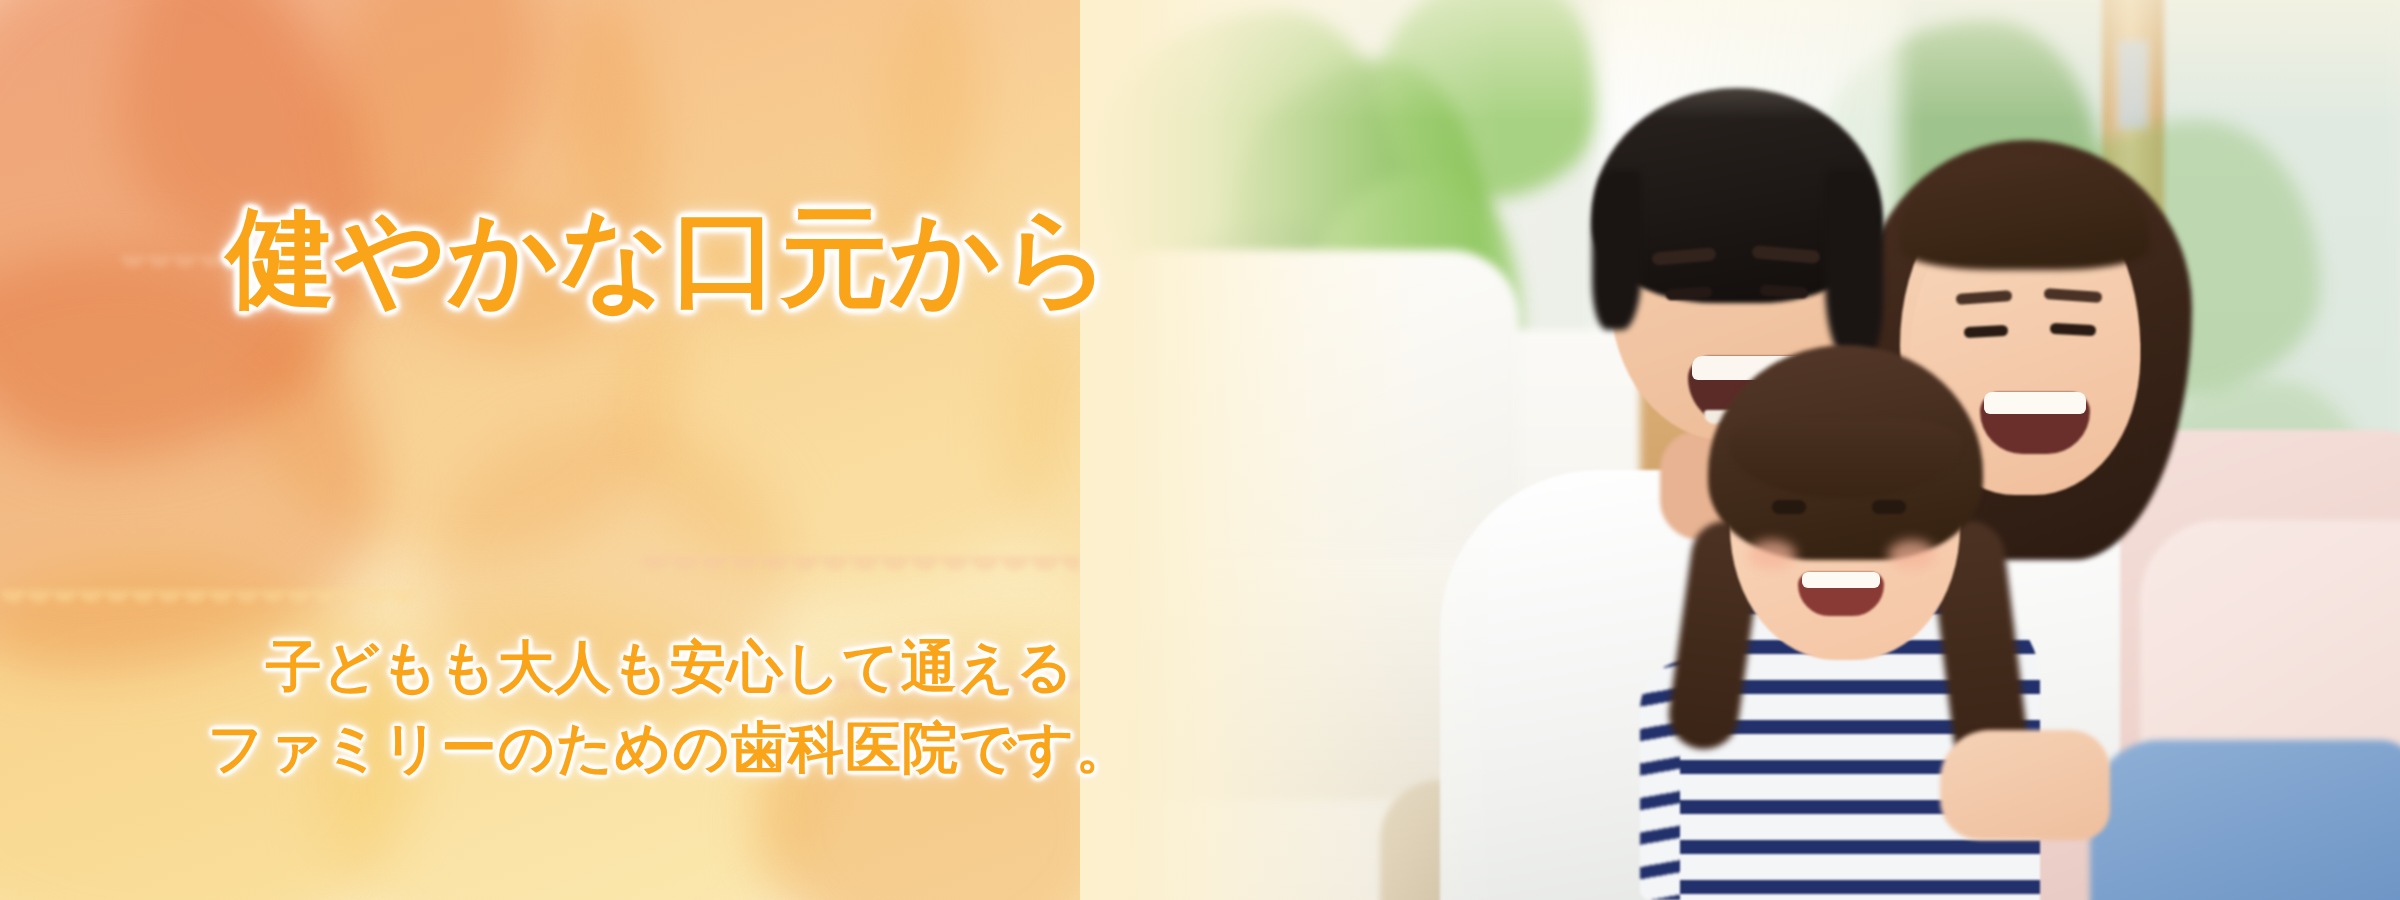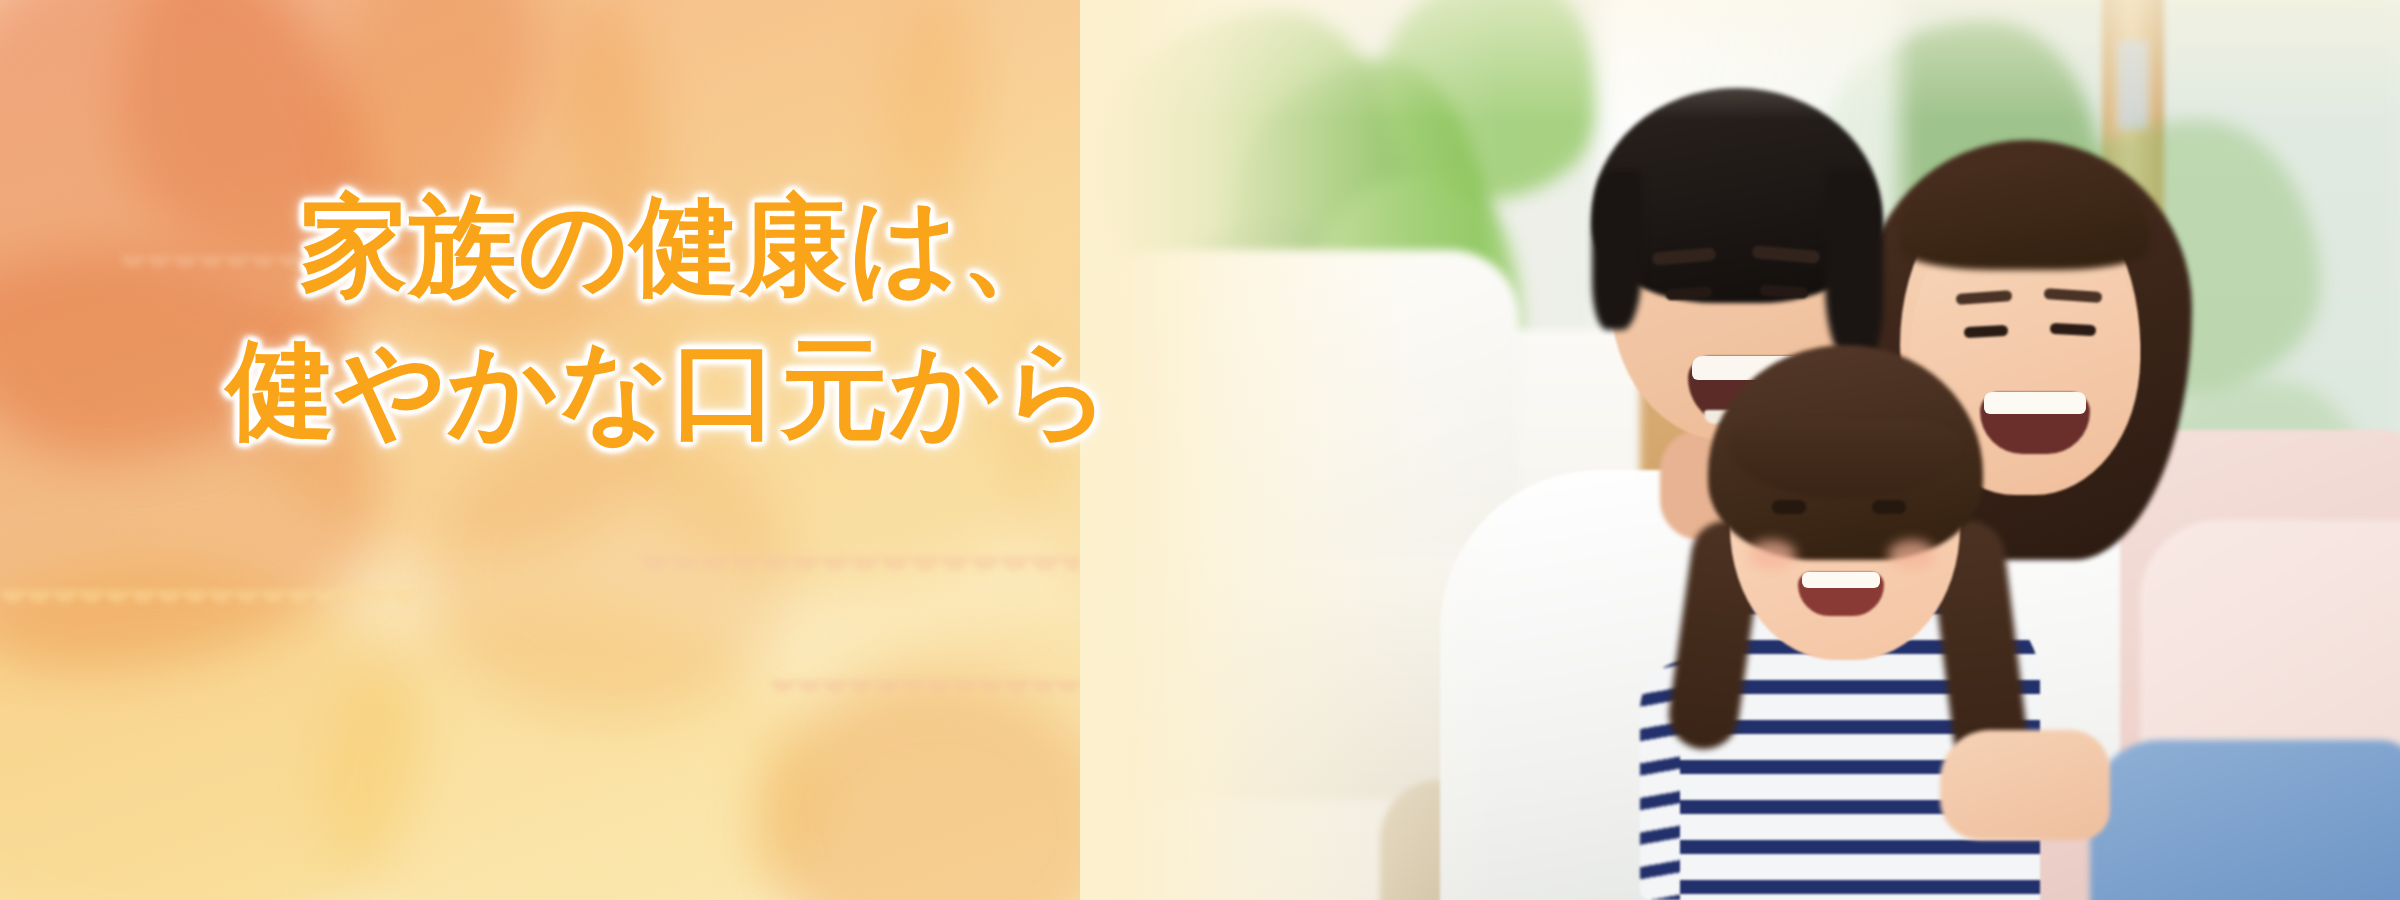--- a/index.html
+++ b/index.html
@@ -514,18 +514,21 @@
       <div class="girl-teeth"></div>
       <div class="mom-hand"></div>
     </div>
 
     <div class="photo-fade-top"></div>
     <div class="photo-fade-left"></div>
   </div>
 
   <div class="copy">
     <h1 class="headline">
-      <span class="ln ln1">家族の健康は、</span>
       <span class="ln ln2">健やかな口元から</span>
     </h1>
+    <p class="subcopy">
+      <span class="ln">子どもも大人も安心して通える</span>
+      <span class="ln">ファミリーのための歯科医院です。</span>
+    </p>
   </div>
 
 </div>
 
 </body></html>

